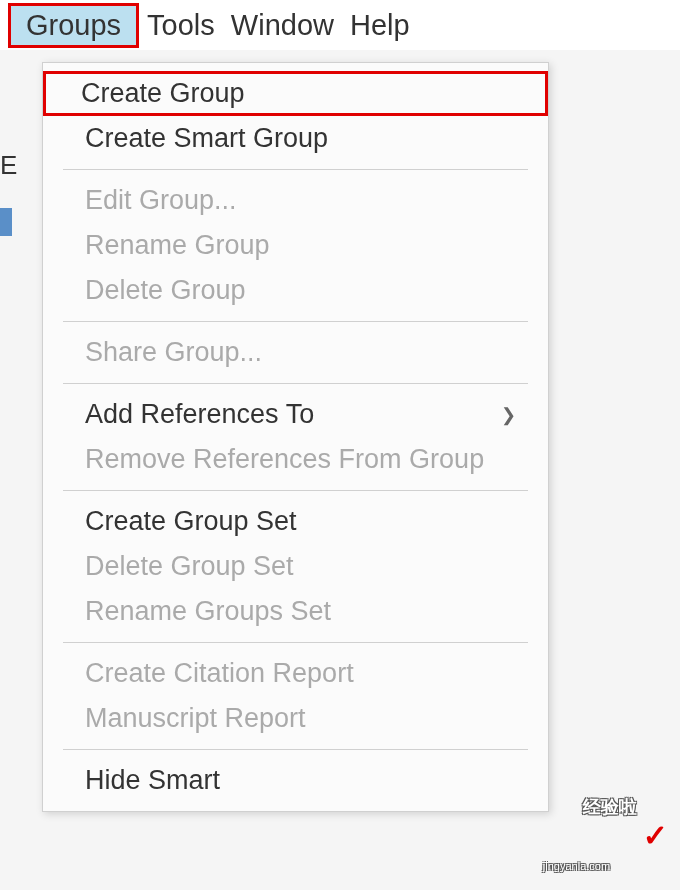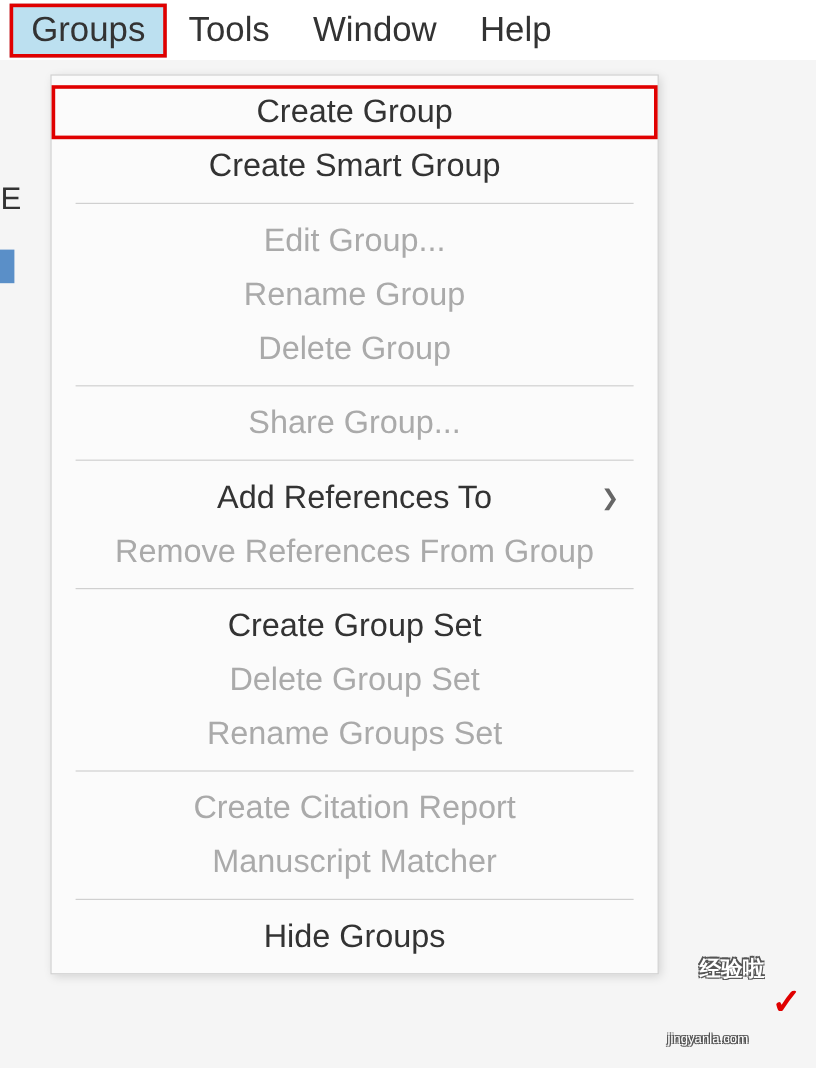--- a/index.html
+++ b/index.html
@@ -1,19 +1,18 @@
 <!DOCTYPE html>
 <html><head>
   <meta charset="utf-8">
   <style>
     * {
       margin: 0;
       padding: 0;
       box-sizing: border-box;
-      text-align: center;
     }
     body {
       font-family: -apple-system, BlinkMacSystemFont, "Segoe UI", Arial, sans-serif;
       background: #f5f5f5;
       width: 680px;
       height: 890px;
       overflow: hidden;
       position: relative;
     }
     .menubar {
@@ -21,21 +20,21 @@
       align-items: center;
       padding: 0 8px;
       background: #fff;
       height: 50px;
       position: absolute;
       top: 0;
       left: 0;
       right: 0;
     }
     .menu-item {
-      padding: 6px 18px;
+      padding: 6px 8px;
       font-size: 29px;
       font-weight: 400;
       cursor: pointer;
       color: #333;
     }
     .menu-item-groups {
       background: #bce0f0;
       border: 3px solid #e00000;
       padding: 3px 15px;
     }
@@ -152,23 +151,23 @@
     <span>Add References To</span>
     <span class="submenu-arrow">❯</span>
   </div>
   <div class="dropdown-item disabled">Remove References From Group</div>
   <div class="separator"></div>
   <div class="dropdown-item">Create Group Set</div>
   <div class="dropdown-item disabled">Delete Group Set</div>
   <div class="dropdown-item disabled">Rename Groups Set</div>
   <div class="separator"></div>
   <div class="dropdown-item disabled">Create Citation Report</div>
-  <div class="dropdown-item disabled">Manuscript Matcher</div>
+  <div class="dropdown-item disabled">Manuscript Report</div>
   <div class="separator"></div>
-  <div class="dropdown-item">Hide Groups</div>
+  <div class="dropdown-item">Hide Smart</div>
 </div>
 
 <div class="watermark">
   <div>
     <div class="watermark-text">经验啦</div>
     <div class="watermark-sub">jingyanla.com</div>
   </div>
   <span class="checkmark">✓</span>
 </div>
 

